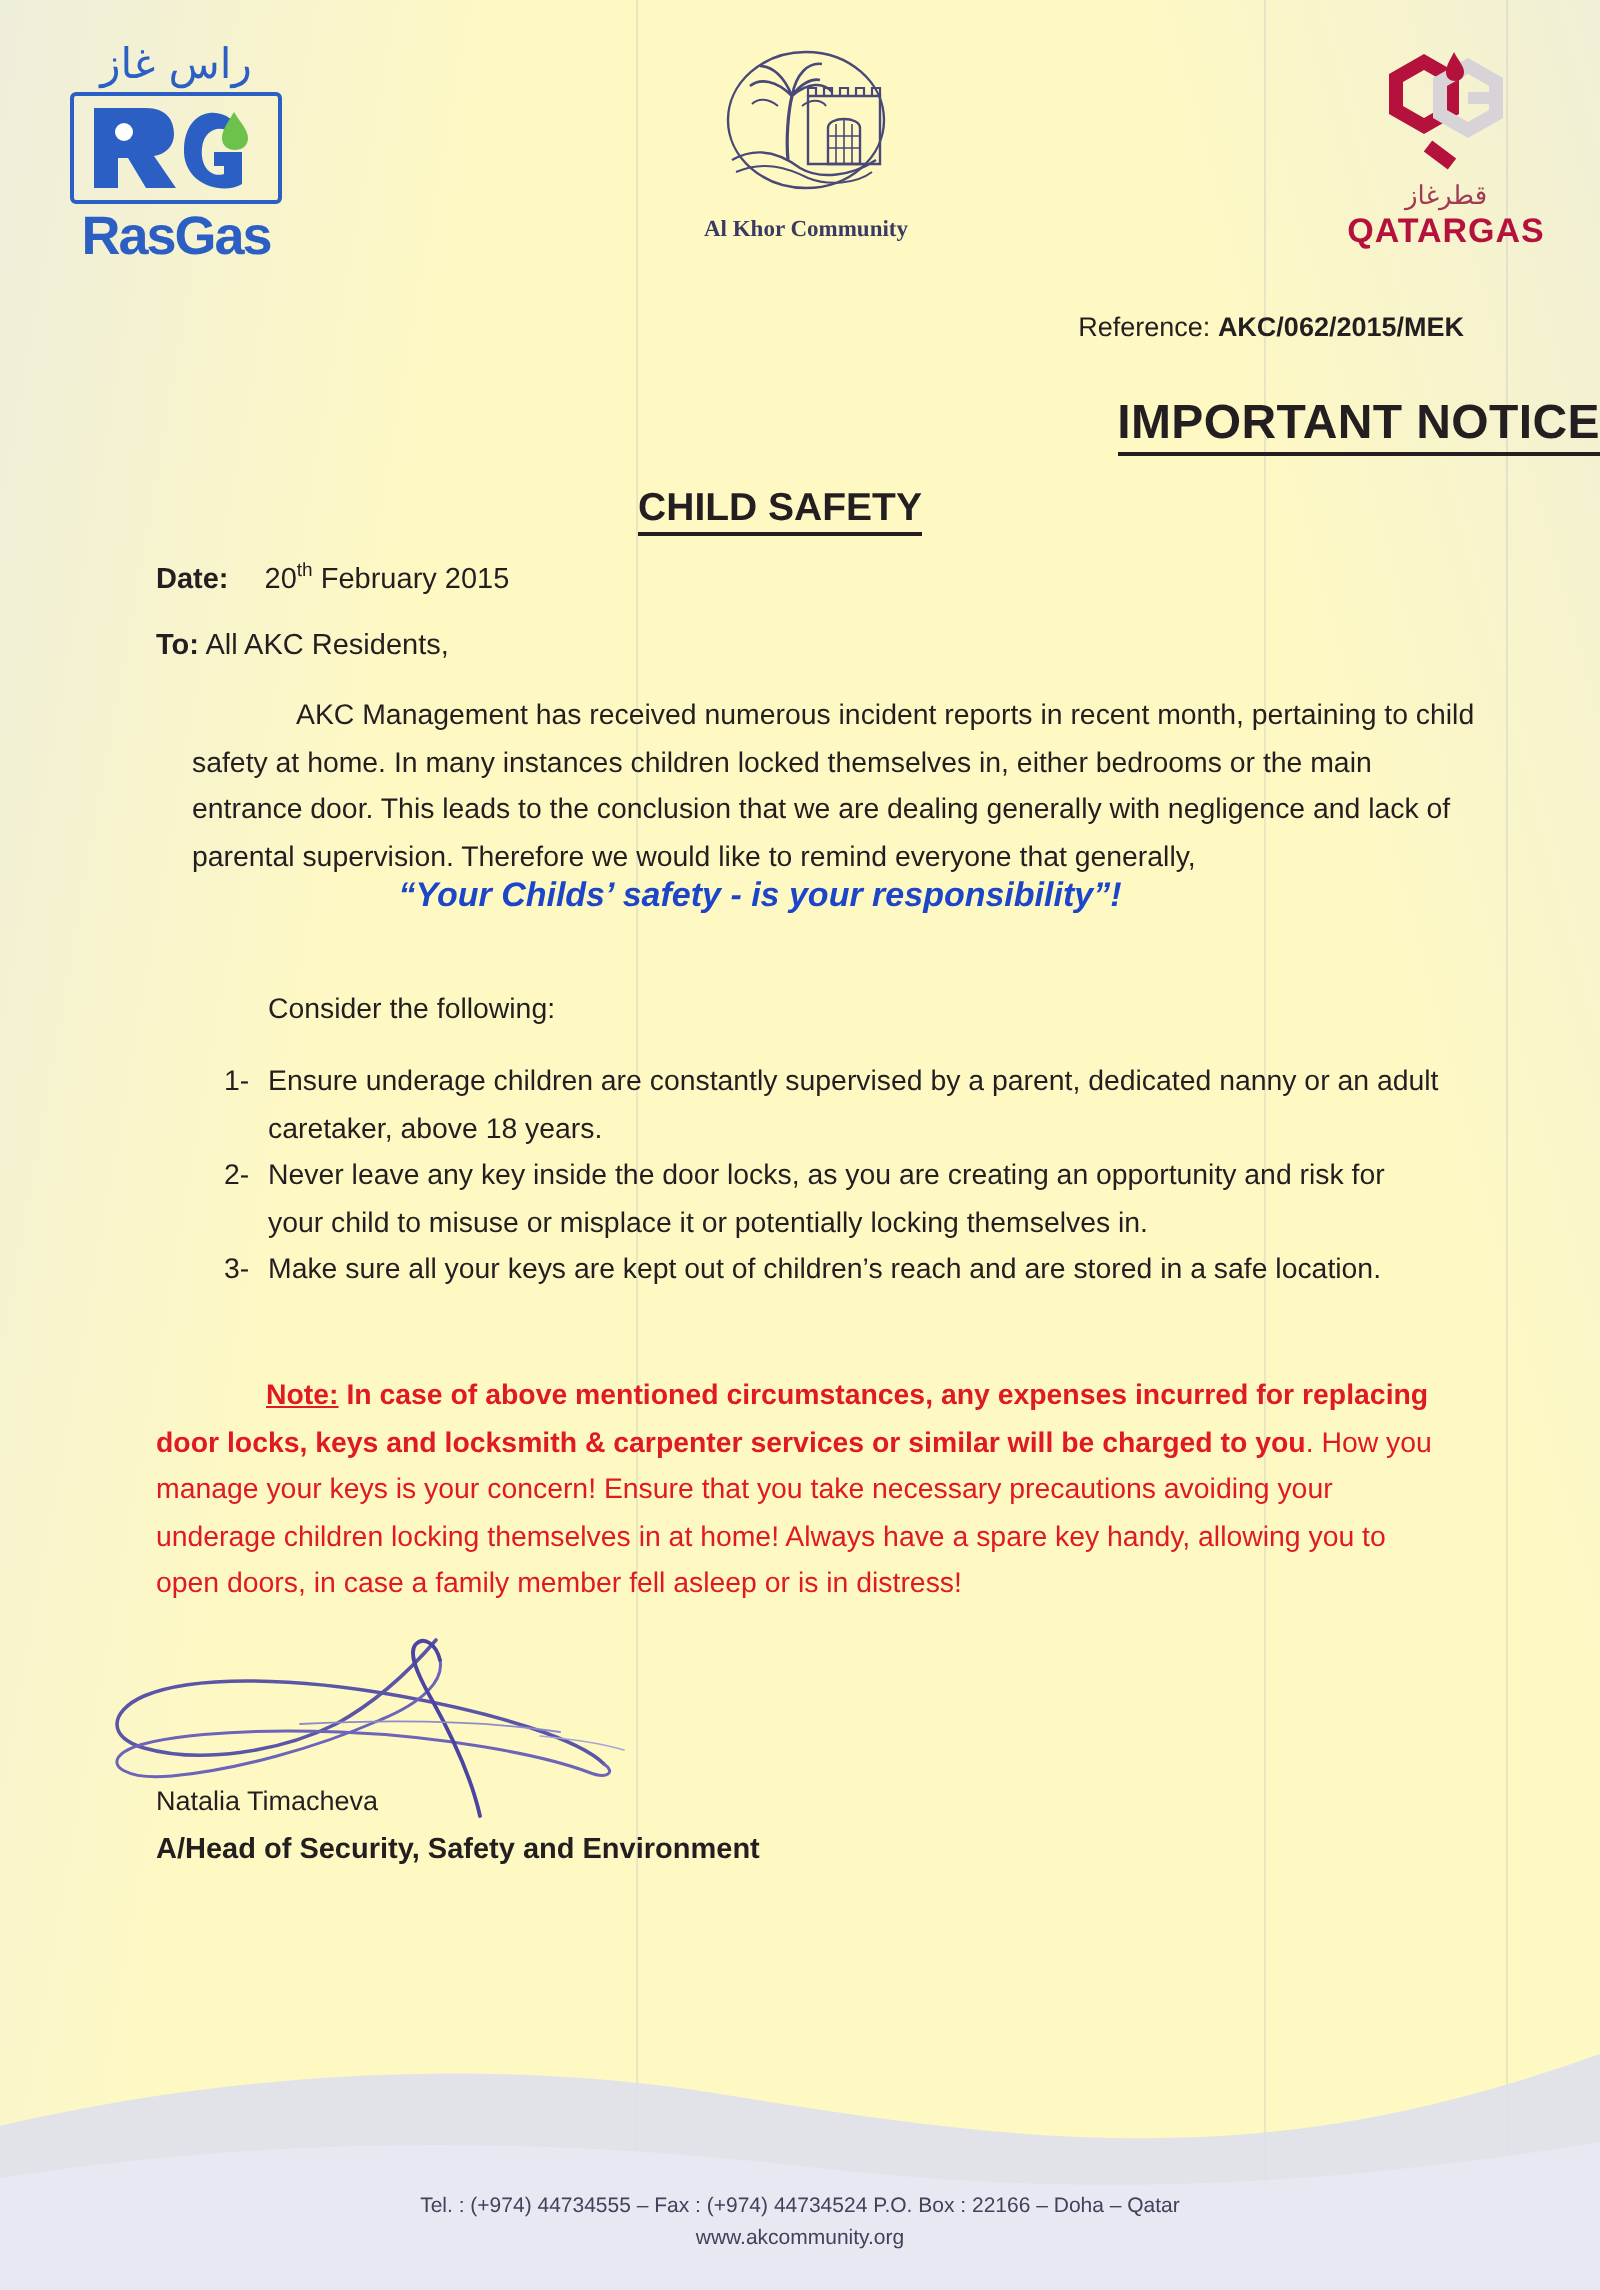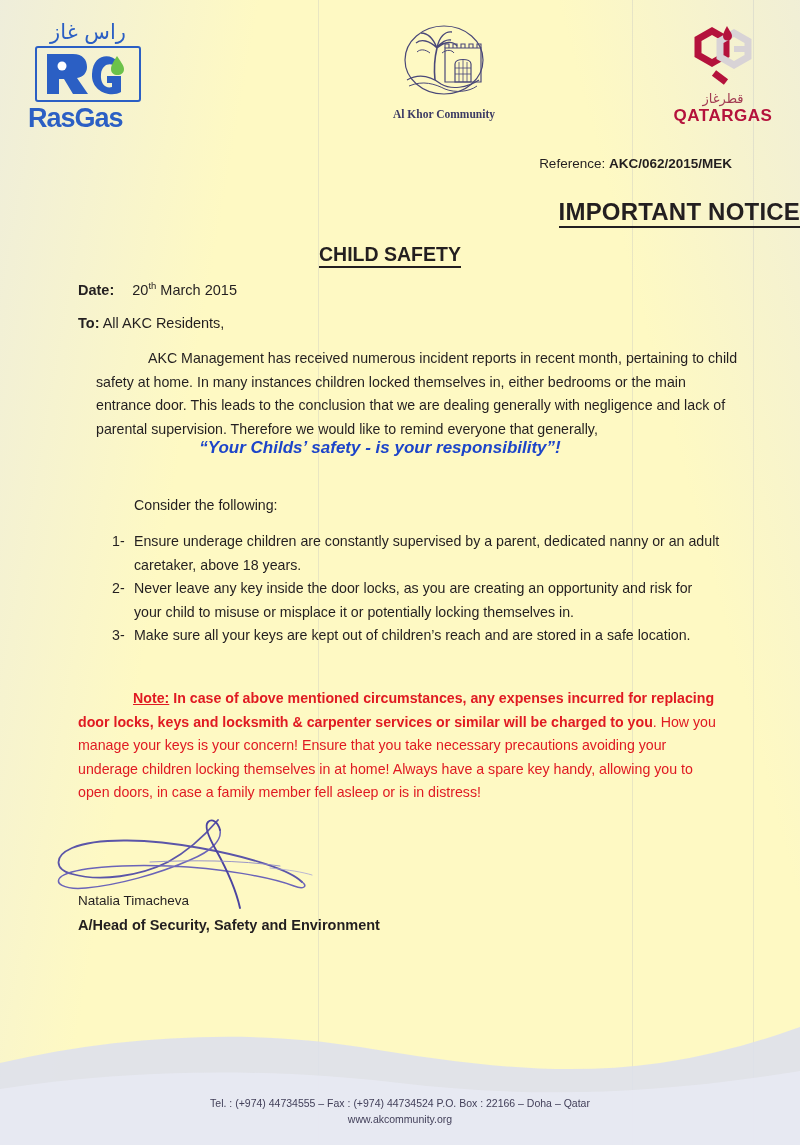--- a/index.html
+++ b/index.html
@@ -63,24 +63,25 @@
     margin: 3px auto 0;
     width: 102px; height: 52px;
     border: 2.5px solid #2b5fc4;
     border-radius: 3px;
     position: relative;
   }
   .logo-rasgas .rg-word {
     font-size: 27px;
     font-weight: bold;
     color: #2b5fc4;
+    text-align: center;
     letter-spacing: -1px;
     margin-top: 1px;
   }
-  .logo-akc { position: absolute; left: 348px; top: 22px; width: 110px; text-align: center; margin-left: 41px; }
+  .logo-akc { position: absolute; left: 348px; top: 22px; width: 110px; text-align: center; }
   .logo-akc .akc-name {
     font-family: "Liberation Serif", serif;
     font-weight: bold;
     font-size: 11.5px;
     color: #3b3a63;
     margin-top: 2px;
   }
   .logo-qg { position: absolute; left: 668px; top: 24px; width: 110px; text-align: center; }
   .logo-qg .qg-arabic {
     font-family: "DejaVu Sans", sans-serif;
@@ -297,21 +298,21 @@
   </div>
 
   <div class="title-main">
     <span>IMPORTANT NOTICE</span>
   </div>
   <div class="title-sub">
     <span>CHILD SAFETY</span>
   </div>
 
   <div class="meta-date">
-    <b>Date:</b><span style="margin-left:18px;">20</span><span class="sup">th</span><span> March 2015</span>
+    <b>Date:</b><span style="margin-left:18px;">20</span><span class="sup">th</span><span> February 2015</span>
   </div>
 
   <div class="meta-to">
     <b>To:</b><span> All AKC Residents,</span>
   </div>
 
   <div class="para-intro">AKC Management has received numerous incident reports in recent month, pertaining to child safety at home. In many instances children locked themselves in, either bedrooms or the main entrance door. This leads to the conclusion that we are dealing generally with negligence and lack of parental supervision. Therefore we would like to remind everyone that generally,</div>
 
   <div class="quote">“Your Childs’ safety - is your responsibility”!</div>
 

